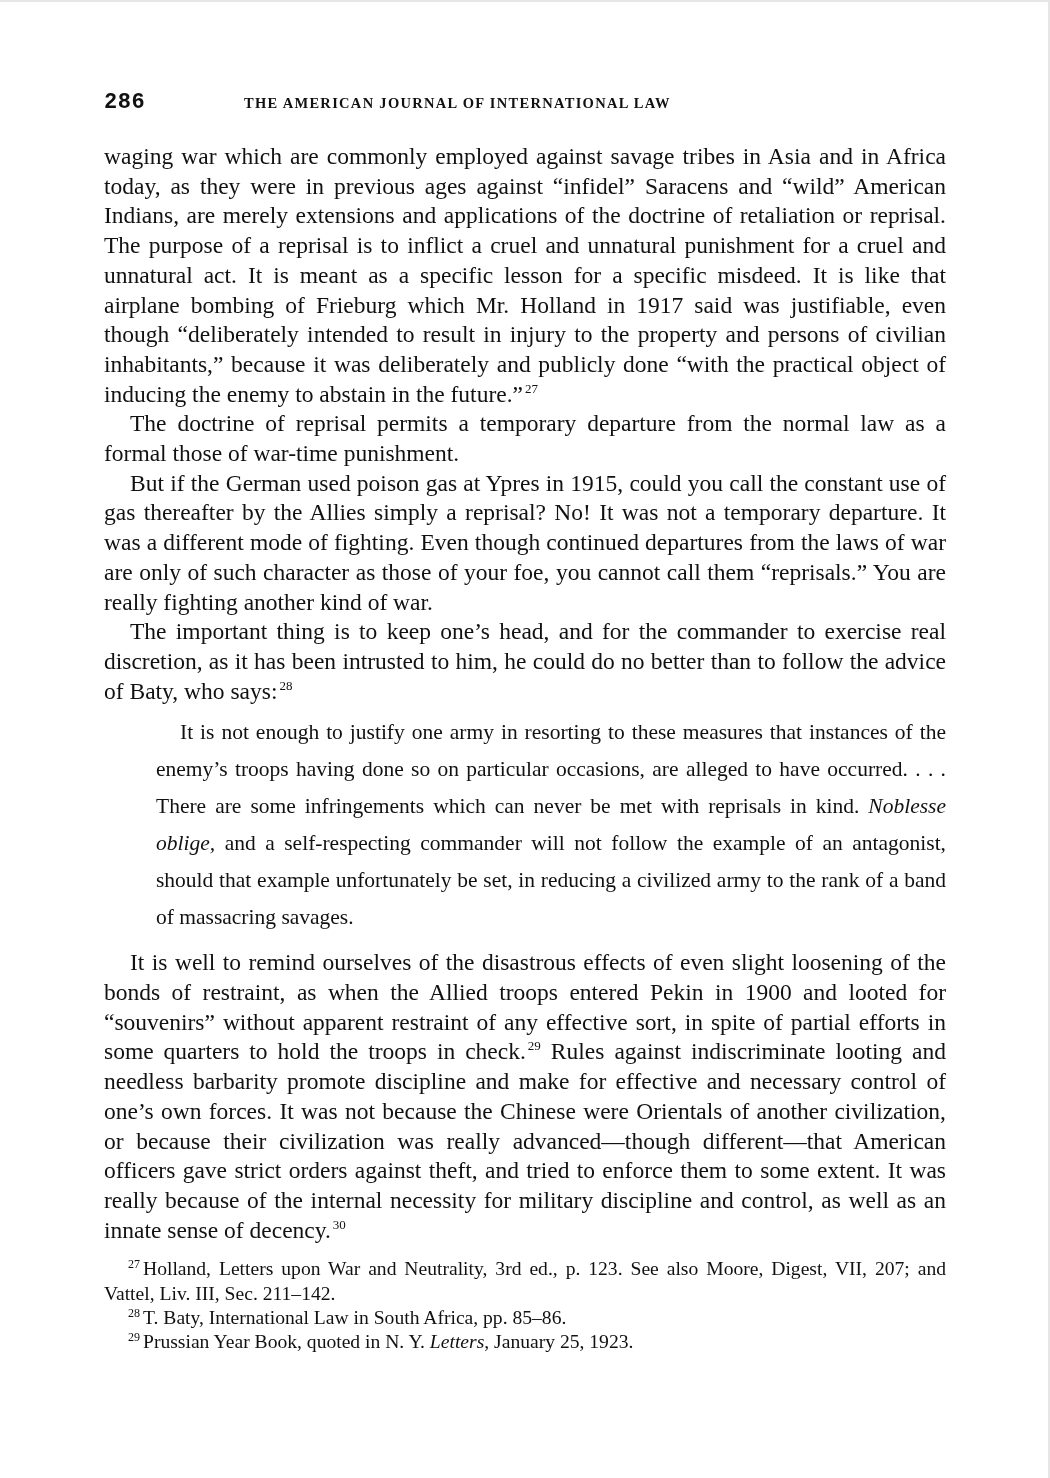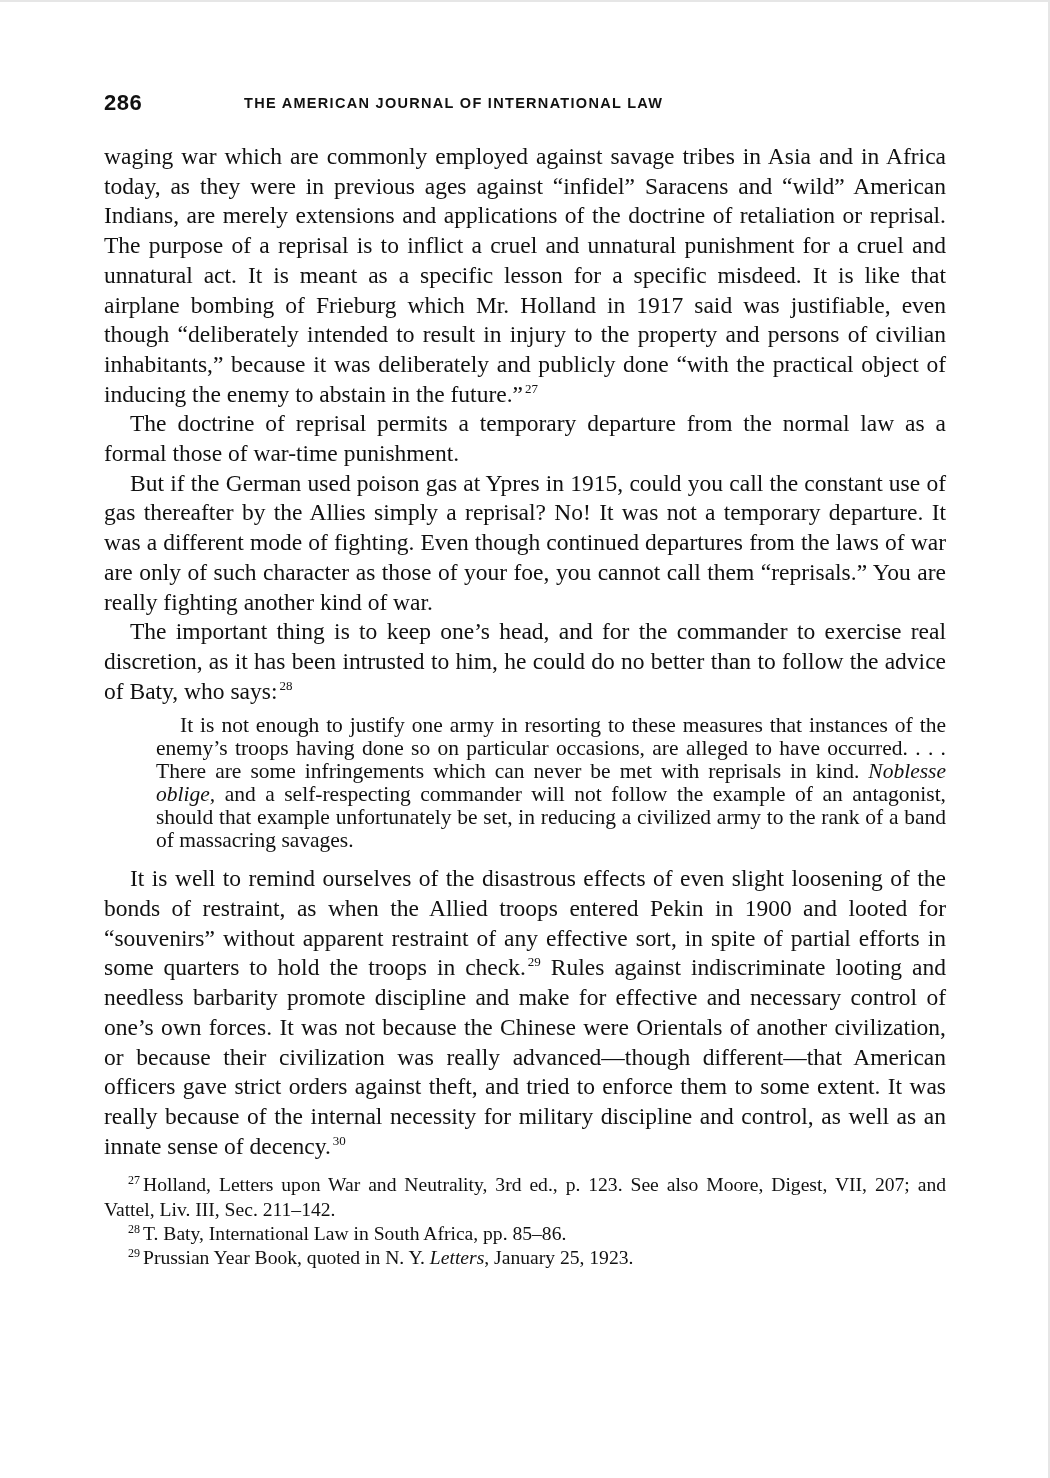--- a/index.html
+++ b/index.html
@@ -31,30 +31,30 @@
     }
     .running-head {
       position: relative;
       height: 30px;
       margin-bottom: 22px;
     }
     .page-number {
       position: absolute;
       left: 0;
       top: 0;
-      font-family: Liberation Sans, sans-serif;
+      font-family: Liberation Mono, monospace;
       font-weight: bold;
       font-size: 22px;
       letter-spacing: 0.5px;
     }
     .journal-title {
       position: absolute;
       left: 140px;
       top: 5px;
-      font-family: Liberation Sans, sans-serif;
+      font-family: Liberation Serif, serif;
       font-weight: bold;
       font-size: 14.5px;
       letter-spacing: 1.3px;
       text-transform: uppercase;
     }
     .body-text {
       font-size: 23.5px;
       line-height: 29.7px;
       text-align: justify;
       margin: 0;
@@ -67,21 +67,21 @@
     .para.first { text-indent: 0; }
     sup.fn-ref {
       font-size: 13px;
       vertical-align: 9px;
       line-height: 0;
       margin-left: 2px;
     }
     .blockquote {
       margin: 8px 0 12px 52px;
       font-size: 21.5px;
-      line-height: 23px;
+      line-height: 37px;
       text-align: justify;
     }
     .blockquote .para { text-indent: 24px; }
     .para.after-quote { margin-top: 4px; }
     .footnotes {
       margin-top: 12px;
       font-size: 19.6px;
       line-height: 24.3px;
     }
     .footnote {

